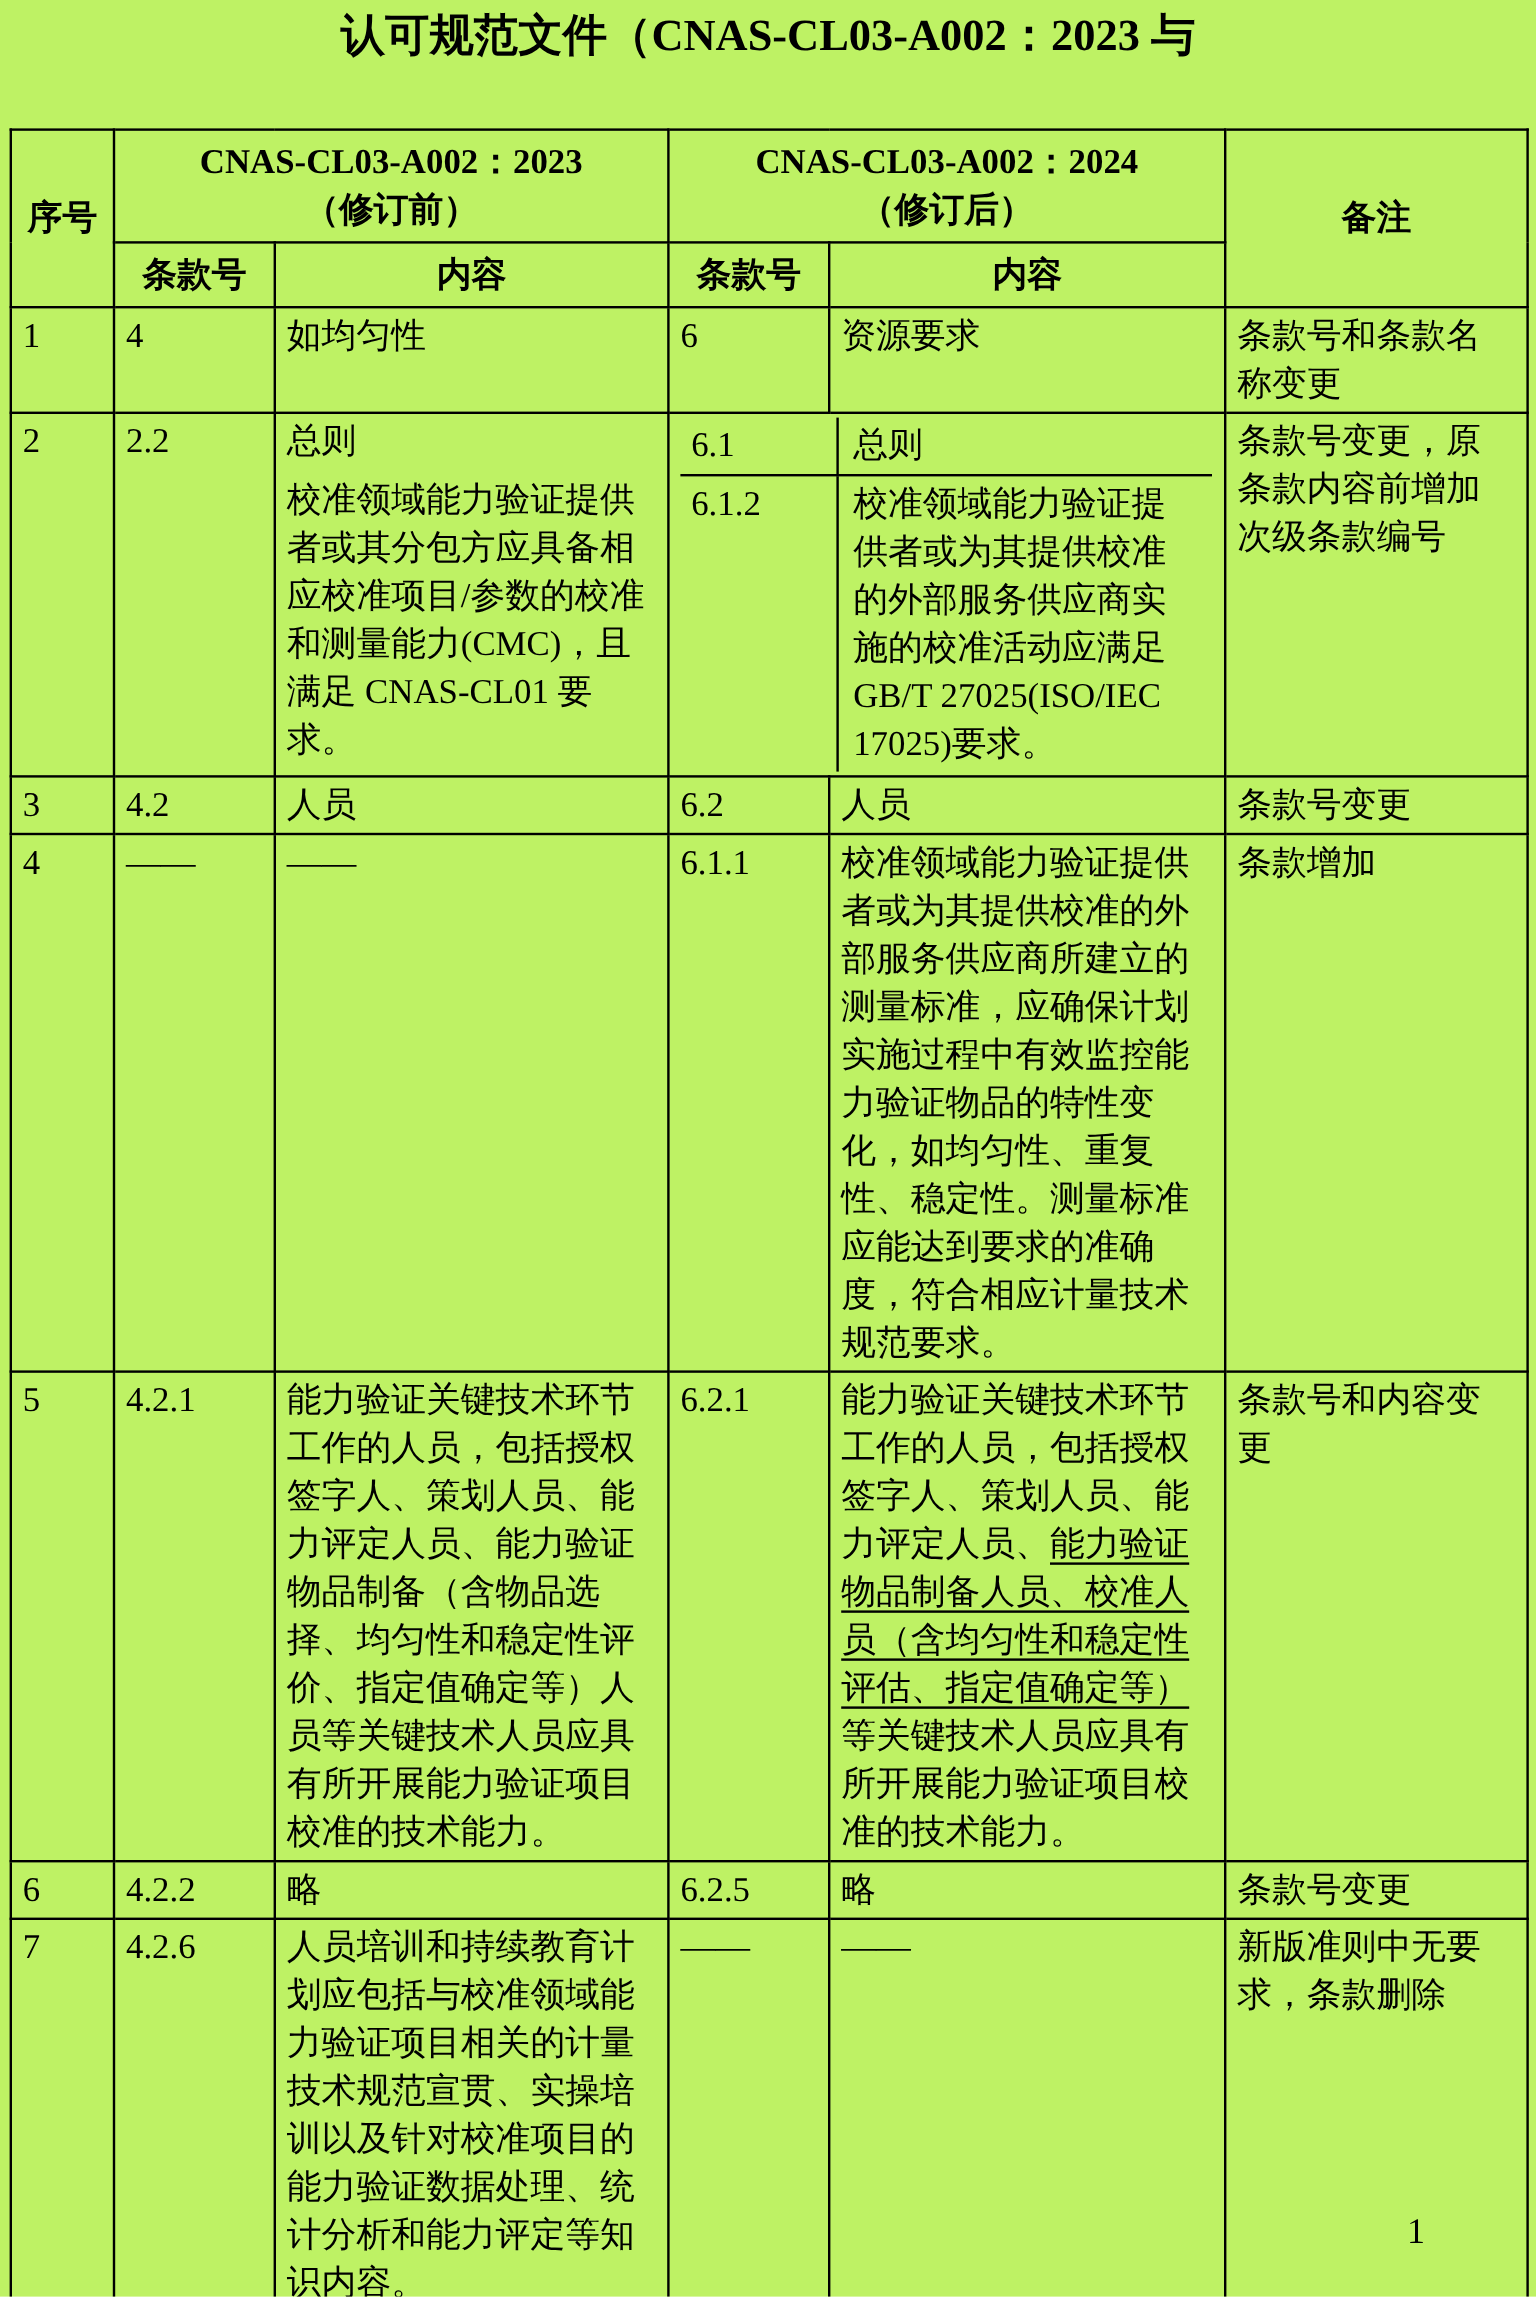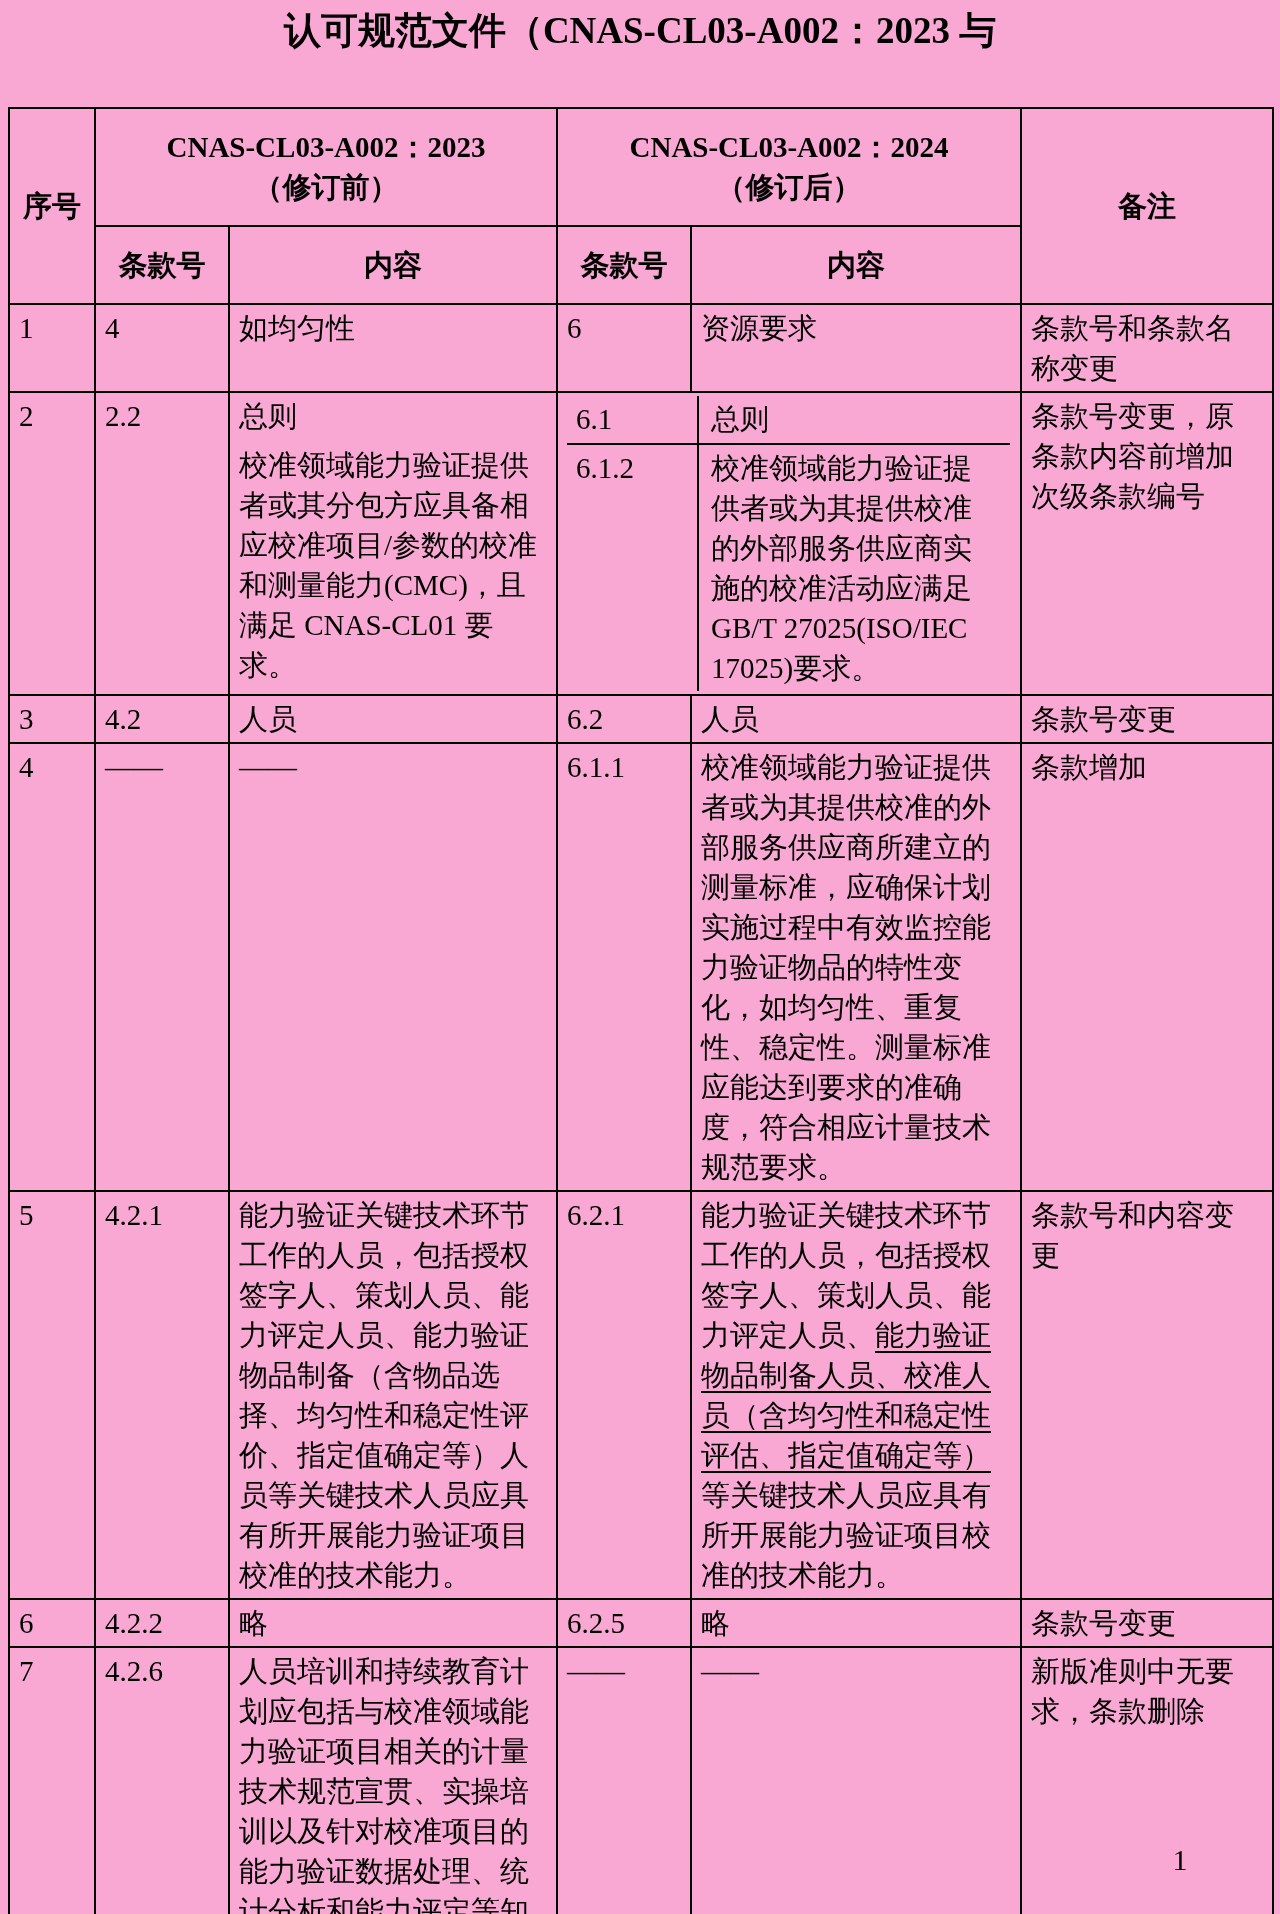--- a/index.html
+++ b/index.html
@@ -1,20 +1,20 @@
 <!DOCTYPE html>
 <html><head>
 <meta charset="utf-8">
 <style>
   html,body{margin:0;padding:0;background:#ffffff;}
   .page{
     position:relative;
     width:1280px;
     height:1914px;
-    background:#f9a8d4;
+    background:#bef264;
     color:#000000;
     font-family:"Liberation Serif","DejaVu Serif",serif;
     overflow:hidden;
   }
   .title-block{
     width:1264px;
     margin-left:8px;
     padding-top:10px;
     text-align:center;
     font-weight:bold;
@@ -36,21 +36,21 @@
     border:2px solid #000;
     vertical-align:top;
     padding:3px 10px 3px 9px;
     word-break:break-word;
     overflow:hidden;
   }
   table.diff thead th{
     vertical-align:middle;
     text-align:center;
     font-weight:bold;
-    padding:18px 4px;
+    padding:6px 4px;
   }
   tr.hr1{height:83px;}
   tr.hr2{height:42px;margin-left:21px;}
   tr.r1{height:83px;}
   tr.r2{height:299px;}
   tr.r3{height:36px;}
   tr.r4{height:412px;}
   tr.r5{height:368px;}
   tr.r6{height:44px;}
   tr.r7{height:283px;}

